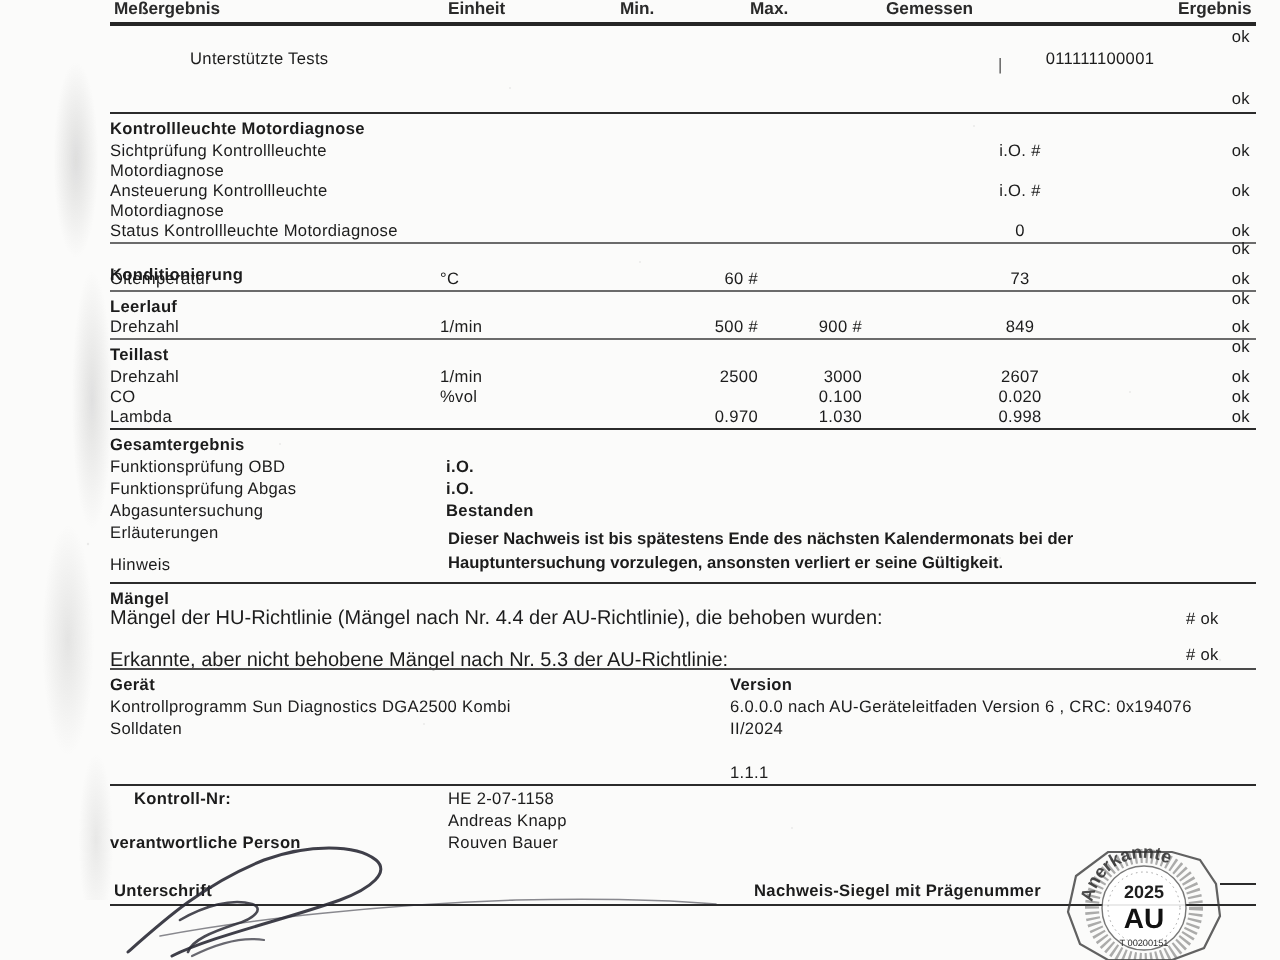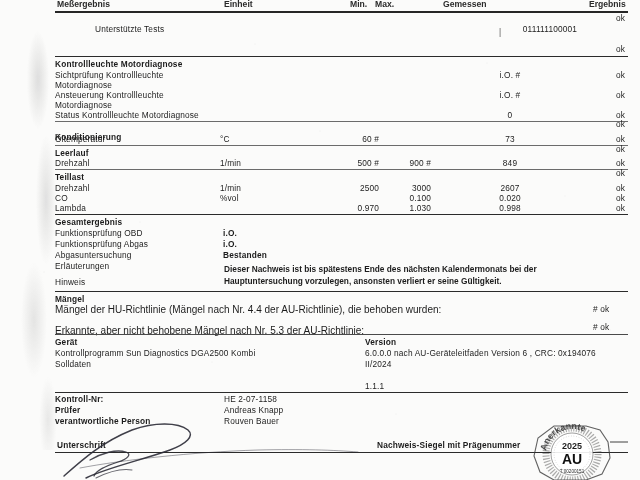--- a/index.html
+++ b/index.html
@@ -133,21 +133,21 @@
         <circle cx="500" cy="279" r="0.5"></circle>
     </g>
   </svg>
 </div>
 
 <div class="sheet">
 
   <div id="hdr-band">
     <div class="hdr" style="left:57px;  top:-1px;">Meßergebnis</div>
     <div class="hdr" style="left:224px; top:-1px;">Einheit</div>
-    <div class="hdr" style="left:310px; top:-1px;margin-left:40px;">Min.</div>
+    <div class="hdr" style="left:310px; top:-1px;">Min.</div>
     <div class="hdr" style="left:375px; top:-1px;">Max.</div>
     <div class="hdr" style="left:443px; top:-1px;">Gemessen</div>
     <div class="hdr" style="left:589px; top:-1px;">Ergebnis</div>
   </div>
   <div class="hdr-rule" style="top:11px;"></div>
 
   <div class="row t" style="top:13px;">
     <div class="c-res">ok</div>
   </div>
 
@@ -295,28 +295,25 @@
   </div>
   <div class="row t" style="top:359px;">
     <div class="c-label">Solldaten</div>
     <div class="c-ver">II/2024</div>
   </div>
   <div class="row t" style="top:381px;">
     <div class="c-ver">1.1.1</div>
   </div>
   <div class="rule" style="top:392px;"></div>
 
-  <div class="row t b" style="top:394px;">
+  <div class="row t b" style="top:394px;margin-left:12px;">
     <div class="c-label">Kontroll-Nr:</div>
   </div>
   <div class="free t" style="left:224px; top:394px;">HE 2-07-1158</div>
 
-  <div class="row t b" style="top:405px;">
-    <div class="c-label">Prüfer</div>
-  </div>
   <div class="free t" style="left:224px; top:405px;">Andreas Knapp</div>
 
   <div class="row t b" style="top:416px;">
     <div class="c-label">verantwortliche Person</div>
   </div>
   <div class="free t" style="left:224px; top:416px;">Rouven Bauer</div>
 
   <div class="free t b" style="left:57px; top:440px;">Unterschrift</div>
   <div class="free t b" style="left:357px; top:440px;padding-left:20px;">Nachweis-Siegel mit Prägenummer</div>
   <div class="sigline" style="top:452px;"></div>

